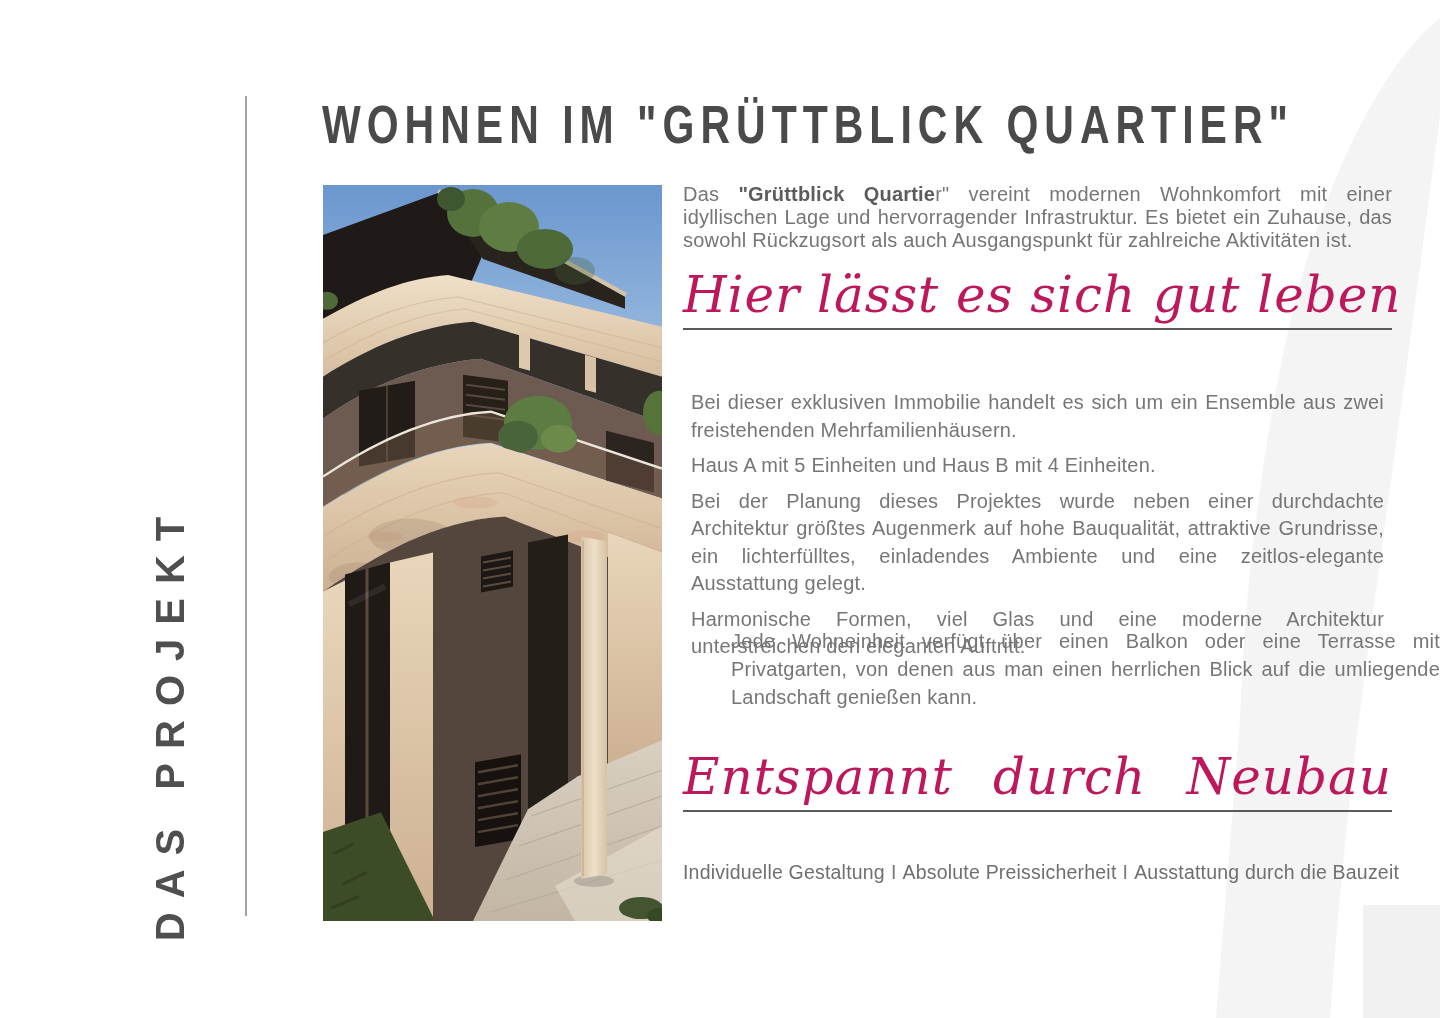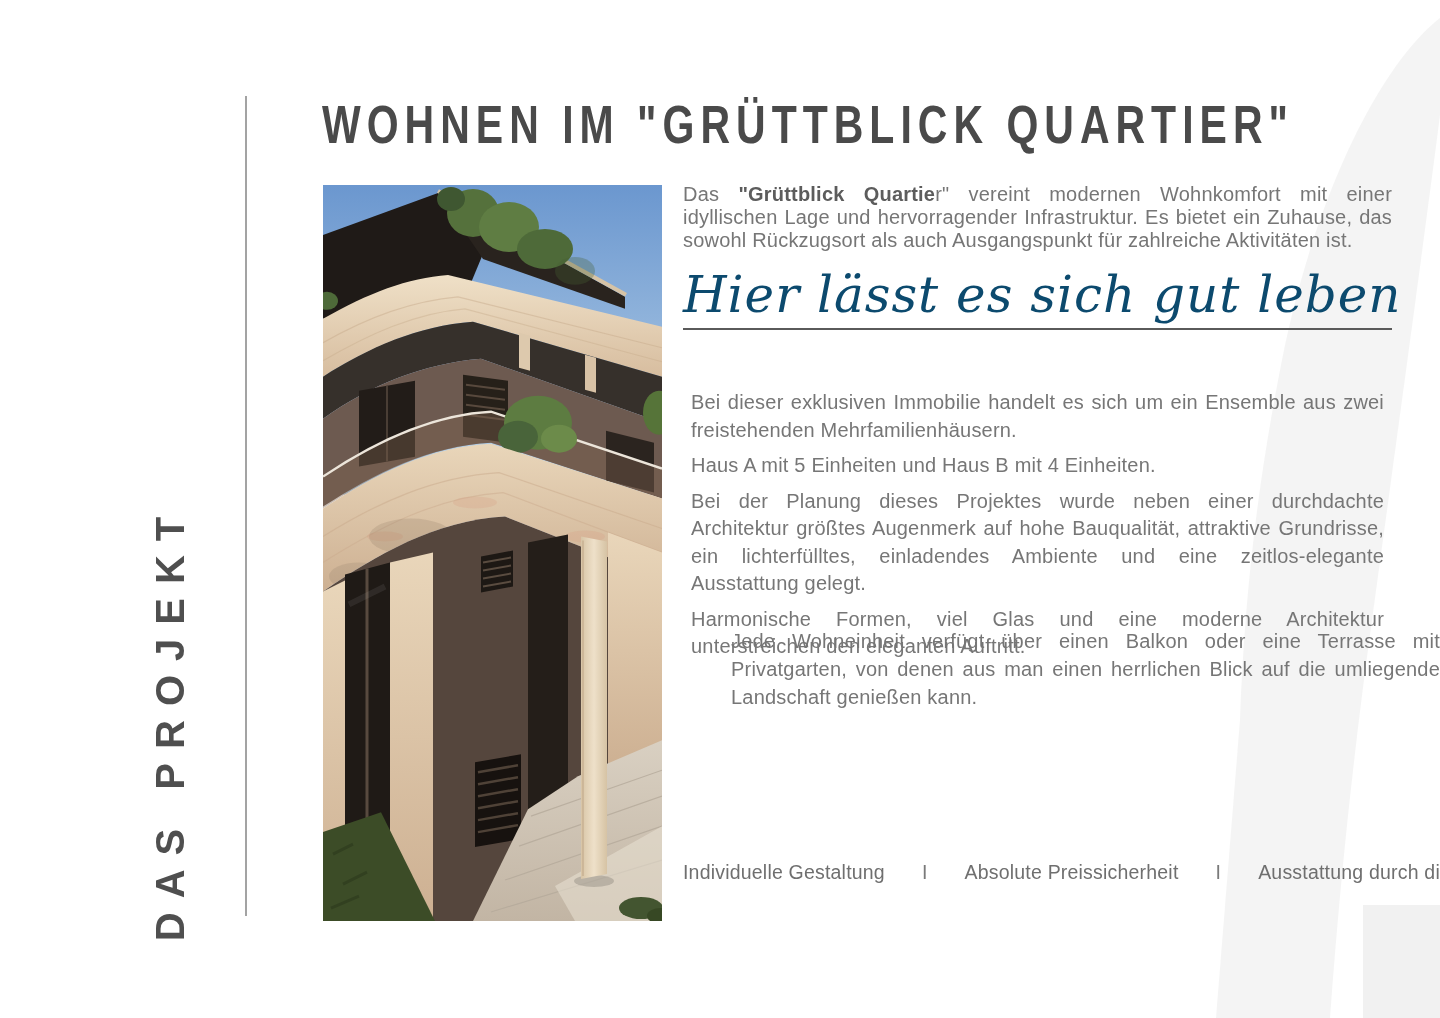--- a/index.html
+++ b/index.html
@@ -34,29 +34,29 @@
     margin:0;color:#767676;font-size:20px;letter-spacing:0.2px;
     text-align:justify;
   }
   .intro{top:183px;line-height:23px;}
   .intro strong{color:#5c5c5c;font-weight:bold;}
   .details{top:381px;}
   .details p{margin:8px;line-height:27.5px;}
   .balcony{top:627px;line-height:28px;margin-left:48px;}
   .script{
     font-family:"DejaVu Serif",serif;font-style:italic;font-weight:400;
-    color:#0c4a6e;font-size:50px;line-height:54px;white-space:nowrap;
+    color:#be185d;font-size:50px;line-height:54px;white-space:nowrap;
     border-bottom:2px solid #5a5a5a;padding-bottom:6px;
     text-align:justify;text-align-last:justify;letter-spacing:1px;
   }
   .script.s1{top:268px;}
   .script.s2{top:750px;}
   .benefits{
     top:861px;display:flex;justify-content:space-between;align-items:baseline;
-    color:#6f6f6f;font-size:19.5px;letter-spacing:0.2px;white-space:nowrap;gap:31px;
+    color:#6f6f6f;font-size:19.5px;letter-spacing:0.2px;white-space:nowrap;
   }
   .benefits .sep{padding:0 6px;color:#7a7a7a;}
 </style>
 </head>
 <body>
 
 <div class="page">
 
   <svg class="watermark" viewBox="0 0 420 1018" xmlns="http://www.w3.org/2000/svg" aria-hidden="true">
     <path d="M 420,18 C 360,65 295,195 262,360 C 235,495 224,610 220,720 L 196,1018 L 310,1018
@@ -206,20 +206,21 @@
 
     <div class="body-text details">
       <p>Bei dieser exklusiven Immobilie handelt es sich um ein Ensemble aus zwei freistehenden Mehrfamilienhäusern.</p>
       <p>Haus A mit 5 Einheiten und Haus B mit 4 Einheiten.</p>
       <p>Bei der Planung dieses Projektes wurde neben einer durchdachte Architektur größtes Augenmerk auf hohe Bauqualität, attraktive Grundrisse, ein lichterfülltes, einladendes Ambiente und eine zeitlos-elegante Ausstattung gelegt.</p>
       <p>Harmonische Formen, viel Glas und eine moderne Architektur unterstreichen den eleganten Auftritt.</p>
     </div>
 
     <p class="body-text balcony">Jede Wohneinheit verfügt über einen Balkon oder eine Terrasse mit Privatgarten, von denen aus man einen herrlichen Blick auf die umliegende Landschaft genießen kann.</p>
 
+    <div class="script s2">Entspannt durch Neubau</div>
 
     <div class="benefits">
       <span>Individuelle Gestaltung</span>
       <span class="sep">I</span>
       <span>Absolute Preissicherheit</span>
       <span class="sep">I</span>
       <span>Ausstattung durch die Bauzeit</span>
     </div>
 
   </div>

